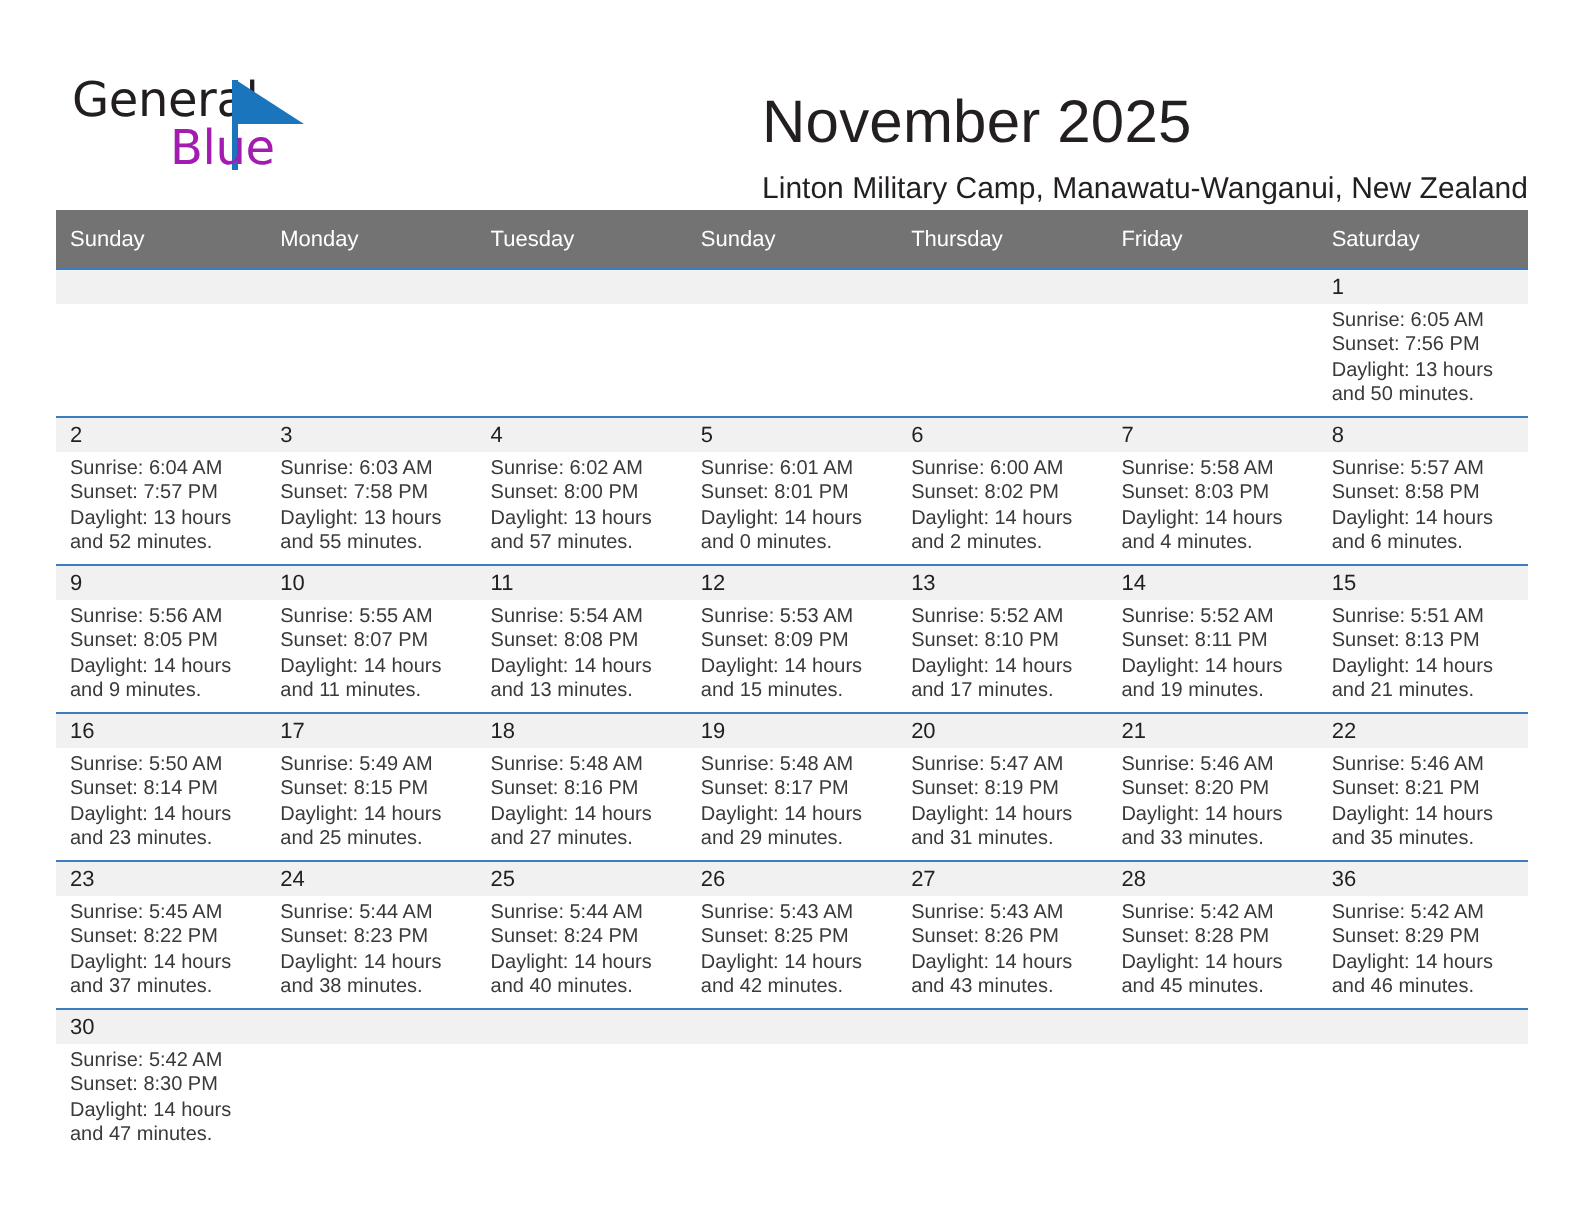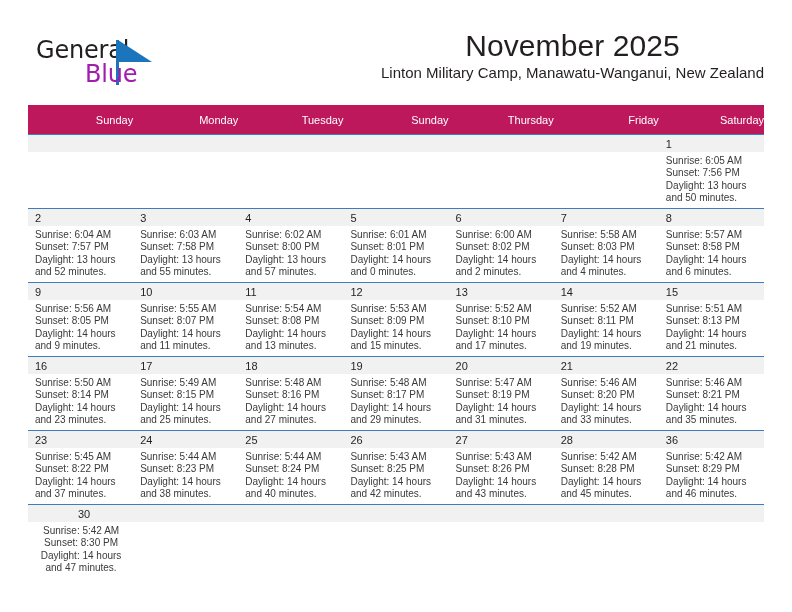--- a/index.html
+++ b/index.html
@@ -68,66 +68,65 @@
     left: 80px;
     top: 4px;
     width: 3px;
     height: 45px;
     background: #1b75bc;
   }
 
   .title-block {
     position: absolute;
     right: 0;
-    top: 0;
-    text-align: center;
+    top: 16px;
+    text-align: left;
   }
   .month-title {
     font-size: 30px;
     font-weight: normal;
     color: #231f20;
     line-height: 36px;
     letter-spacing: 0.1px;
     white-space: nowrap;
   }
   .location-title {
-    margin-top: 0;
+    margin-top: 6px;
     font-size: 15px;
     font-weight: normal;
     color: #231f20;
     line-height: 18px;
     white-space: nowrap;
   }
 
   
   .calendar {
     position: absolute;
     left: 28px;
     top: 105px;
     width: 736px;
     border-collapse: collapse;
     table-layout: fixed;
   }
   .calendar th {
-    background: #be185d;
+    background: #737373;
     color: #ffffff;
     font-size: 11px;
     font-weight: normal;
-    text-align: right;
+    text-align: left;
     padding: 5px 0 5px 7px;
     height: 19px;
     line-height: 14px;
     border: none;
   }
   .weekrow {
     height: 74px;
   }
   .weekrow.short {
     height: 72px;
-    text-align: center;
   }
   .daycell {
     vertical-align: top;
     padding: 0;
     border: none;
     background: #ffffff;
     position: relative;
   }
   .daynum-band {
     background: #f1f1f1;

